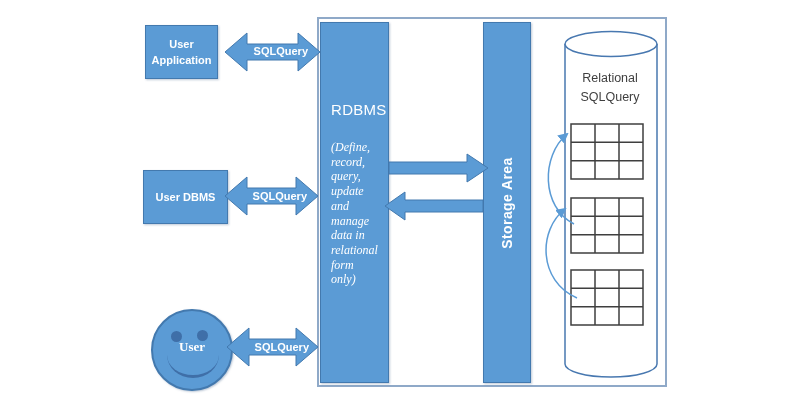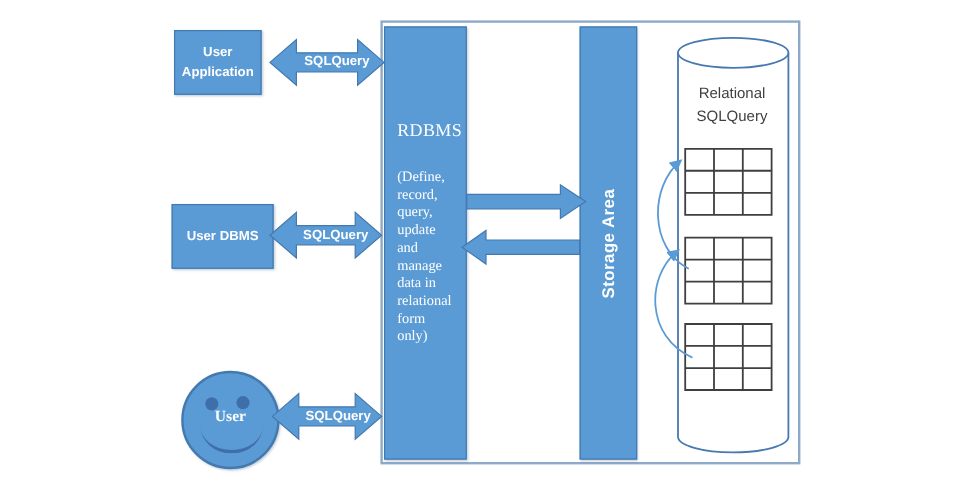--- a/index.html
+++ b/index.html
@@ -13,25 +13,25 @@
     border:2px solid #8FA9C8;background:#ffffff;z-index:1;
   }
   
   .column{
     position:absolute;background:#5B9BD5;border:1px solid #4379AE;
     box-shadow:1px 1px 2px rgba(70,100,140,.35);z-index:2;box-sizing:border-box;
   }
   #rdbms-col{left:320px;top:22px;width:69px;height:361px;}
   #storage-col{left:483px;top:22px;width:48px;height:361px;display:flex;align-items:center;justify-content:center;}
   #rdbms-title{
-    margin:78px 0 0 10px;color:#fff;font-size:15px;letter-spacing:.3px;font-family:Liberation Serif, serif;
+    margin:78px 0 0 10px;color:#fff;font-size:15px;letter-spacing:.3px;
   }
   #rdbms-desc{
     margin:22px 0 0 10px;color:#fff;font-size:12px;line-height:14.7px;
-    font-family:"Liberation Serif",serif;white-space:pre-line;
+    font-family:"Liberation Serif",serif;font-style:italic;white-space:pre-line;
   }
   #storage-label{
     transform:rotate(-90deg);white-space:nowrap;color:#fff;font-weight:bold;
     font-size:14px;letter-spacing:.4px;
   }
   
   .client-box{
     position:absolute;background:#5B9BD5;border:1px solid #4379AE;
     box-shadow:1px 1px 2px rgba(70,100,140,.35);z-index:2;
     color:#fff;font-size:11px;font-weight:bold;text-align:center;

